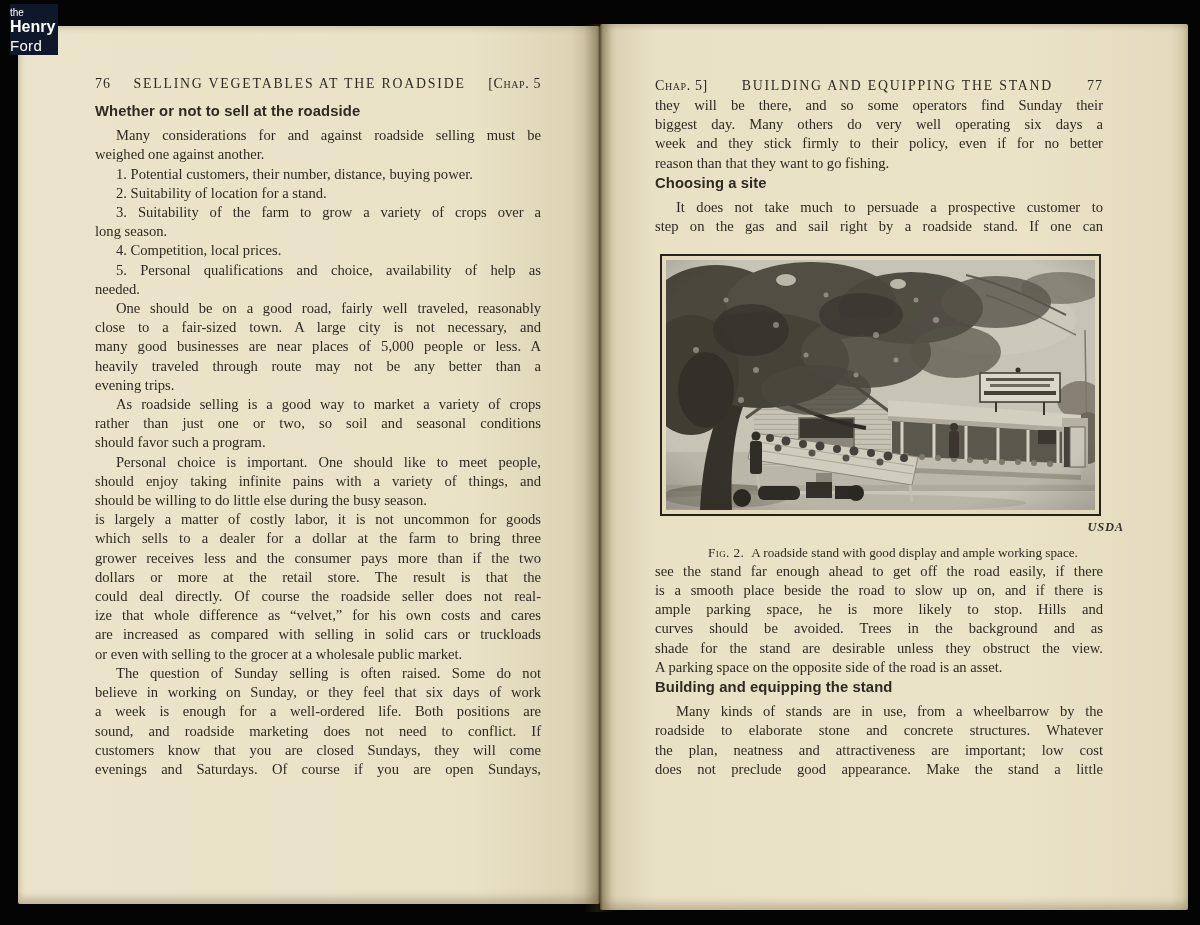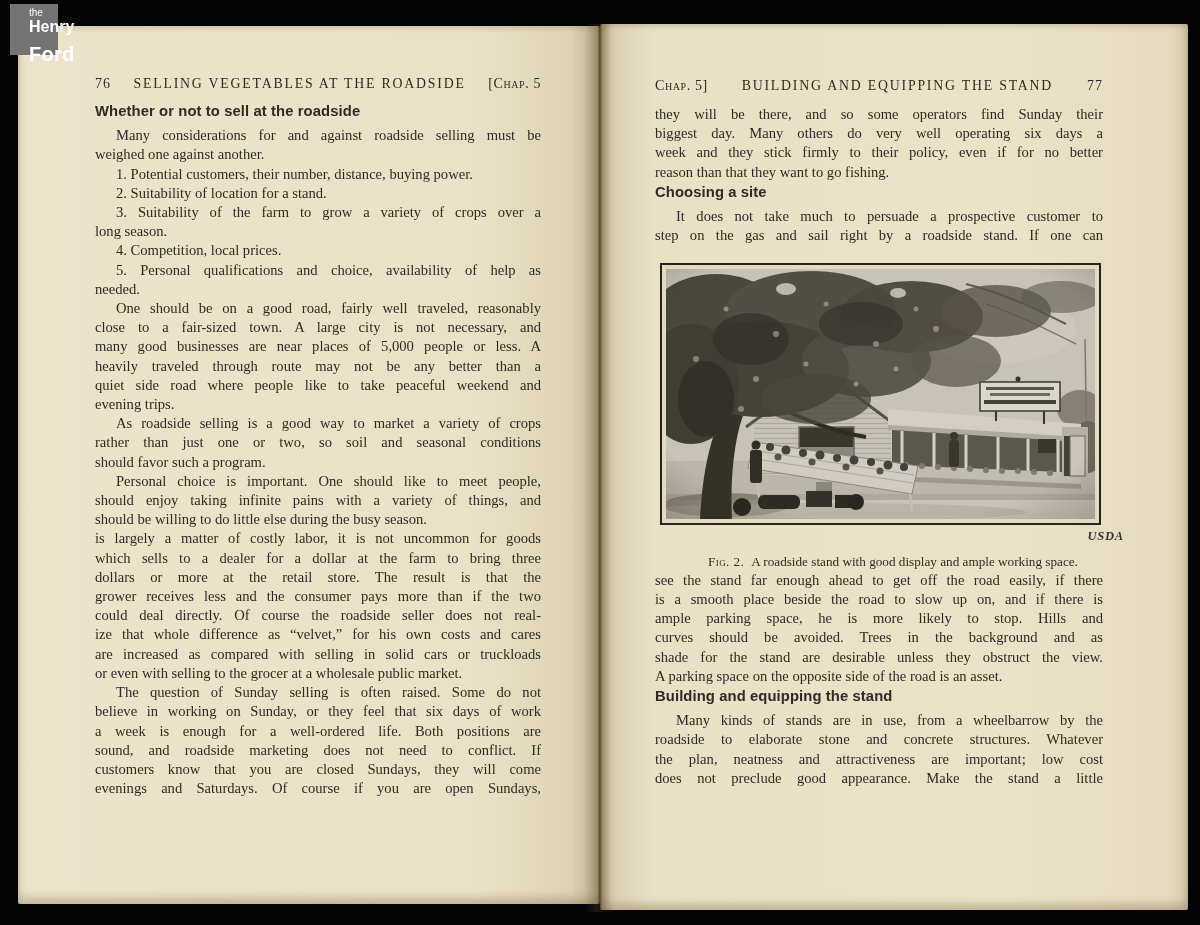--- a/index.html
+++ b/index.html
@@ -16,45 +16,45 @@
         background:linear-gradient(90deg,rgba(60,50,25,0) 0%,rgba(90,75,40,.30) 42%,rgba(38,30,12,.55) 50%,rgba(90,75,40,.22) 58%,rgba(60,50,25,0) 100%);}
   
   .pagehead{position:absolute;display:flex;align-items:baseline;font-size:14px;letter-spacing:1px;white-space:nowrap;}
   .page.left  .pagehead{left:77px;width:446px;top:50px;justify-content:center;}
   .page.right .pagehead{left:55px;width:448px;top:54px;font-family:Liberation Serif, serif;}
   .pagehead .title{flex:1;text-align:center;letter-spacing:1.8px;font-size:13.8px;}
   .smallcaps{font-variant:small-caps;letter-spacing:.6px;}
   
   .textcol{position:absolute;font-size:14.6px;line-height:19.2px;}
   #left-col{left:77px;width:446px;top:76px;}
-  #right-col{left:55px;width:448px;top:81px;}
+  #right-col{left:55px;width:448px;top:72px;}
   .para{margin:0;}
   .pline{text-align:justify;text-align-last:justify;}
   .pline.lastline{text-align-last:left;}
   .pline.ind{text-indent:21px;}
   .sect-heading{font-family:"Liberation Sans","DejaVu Sans",sans-serif;
         font-weight:700;font-size:14.8px;margin:1px 0 5px;letter-spacing:.1px;}
   .textcol > .sect-heading:first-child{margin-top:0;}
   
   .fig-block{margin:18px 13px 0 5px;width:466px;}
   .fig-frame{box-sizing:border-box;width:441px;height:262px;border:2px solid #26231b;
         background:#e4dbbe;padding:4px;}
   .fig-frame svg{display:block;}
   .fig-credit{text-align:right;font-style:italic;font-weight:600;font-size:12.5px;
         letter-spacing:.8px;margin:2px 2px 0 0;color:#37332a;}
   .fig-caption{text-align:center;font-size:13.2px;margin-top:5px;color:#2e2a22;}
   .fig-caption .cap-label{font-variant:small-caps;letter-spacing:.4px;}
   .fig-caption .cap-text{margin-left:7px;}
   
-  .hf-logo{position:absolute;left:10px;top:4px;width:48px;height:51px;background:#737373;
+  .hf-logo{position:absolute;left:10px;top:4px;width:48px;height:51px;background:#0f172a;
         color:#fff;font-family:"Liberation Sans","DejaVu Sans",sans-serif;line-height:1;
-        padding:4px 0 0 19px;box-sizing:border-box;z-index:5;}
+        padding:4px 0 0 0;box-sizing:border-box;z-index:5;}
   .hf-the{display:block;font-size:10px;font-weight:400;}
   .hf-henry{display:block;font-size:16px;font-weight:700;text-align:right;padding-right:4px;margin-top:1px;}
-  .hf-ford{display:block;font-size:20px;font-weight:700;margin-top:9px;letter-spacing:.3px;}
+  .hf-ford{display:block;font-size:15px;font-weight:400;margin-top:3px;letter-spacing:.3px;}
 </style>
 </head>
 <body>
 
 <div class="stage">
 
   <div class="hf-logo">
     <span class="hf-the">the</span>
     <span class="hf-henry">Henry</span>
     <span class="hf-ford">Ford</span>
@@ -87,38 +87,37 @@
         </div>
         <div class="para">
           <div class="pline ind">5. Personal qualifications and choice, availability of help as</div>
           <div class="pline lastline">needed.</div>
         </div>
         <div class="para">
           <div class="pline ind">One should be on a good road, fairly well traveled, reasonably</div>
           <div class="pline">close to a fair-sized town. A large city is not necessary, and</div>
           <div class="pline">many good businesses are near places of 5,000 people or less. A</div>
           <div class="pline">heavily traveled through route may not be any better than a</div>
-          <div class="pline">quiet side road where people like to take peaceful weekend and</div>
           <div class="pline lastline">evening trips.</div>
         </div>
         <div class="para">
           <div class="pline ind">As roadside selling is a good way to market a variety of crops</div>
           <div class="pline">rather than just one or two, so soil and seasonal conditions</div>
           <div class="pline lastline">should favor such a program.</div>
         </div>
         <div class="para">
           <div class="pline ind">Personal choice is important. One should like to meet people,</div>
           <div class="pline">should enjoy taking infinite pains with a variety of things, and</div>
           <div class="pline lastline">should be willing to do little else during the busy season.</div>
         </div>
         <div class="para">
           <div class="pline">is largely a matter of costly labor, it is not uncommon for goods</div>
           <div class="pline">which sells to a dealer for a dollar at the farm to bring three</div>
+          <div class="pline">grower receives less and the consumer pays more than if the two</div>
           <div class="pline">dollars or more at the retail store. The result is that the</div>
-          <div class="pline">grower receives less and the consumer pays more than if the two</div>
           <div class="pline">could deal directly. Of course the roadside seller does not real-</div>
           <div class="pline">ize that whole difference as “velvet,” for his own costs and cares</div>
           <div class="pline">are increased as compared with selling in solid cars or truckloads</div>
           <div class="pline lastline">or even with selling to the grocer at a wholesale public market.</div>
         </div>
         <div class="para">
           <div class="pline ind">The question of Sunday selling is often raised. Some do not</div>
           <div class="pline">believe in working on Sunday, or they feel that six days of work</div>
           <div class="pline">a week is enough for a well-ordered life. Both positions are</div>
           <div class="pline">sound, and roadside marketing does not need to conflict. If</div>

